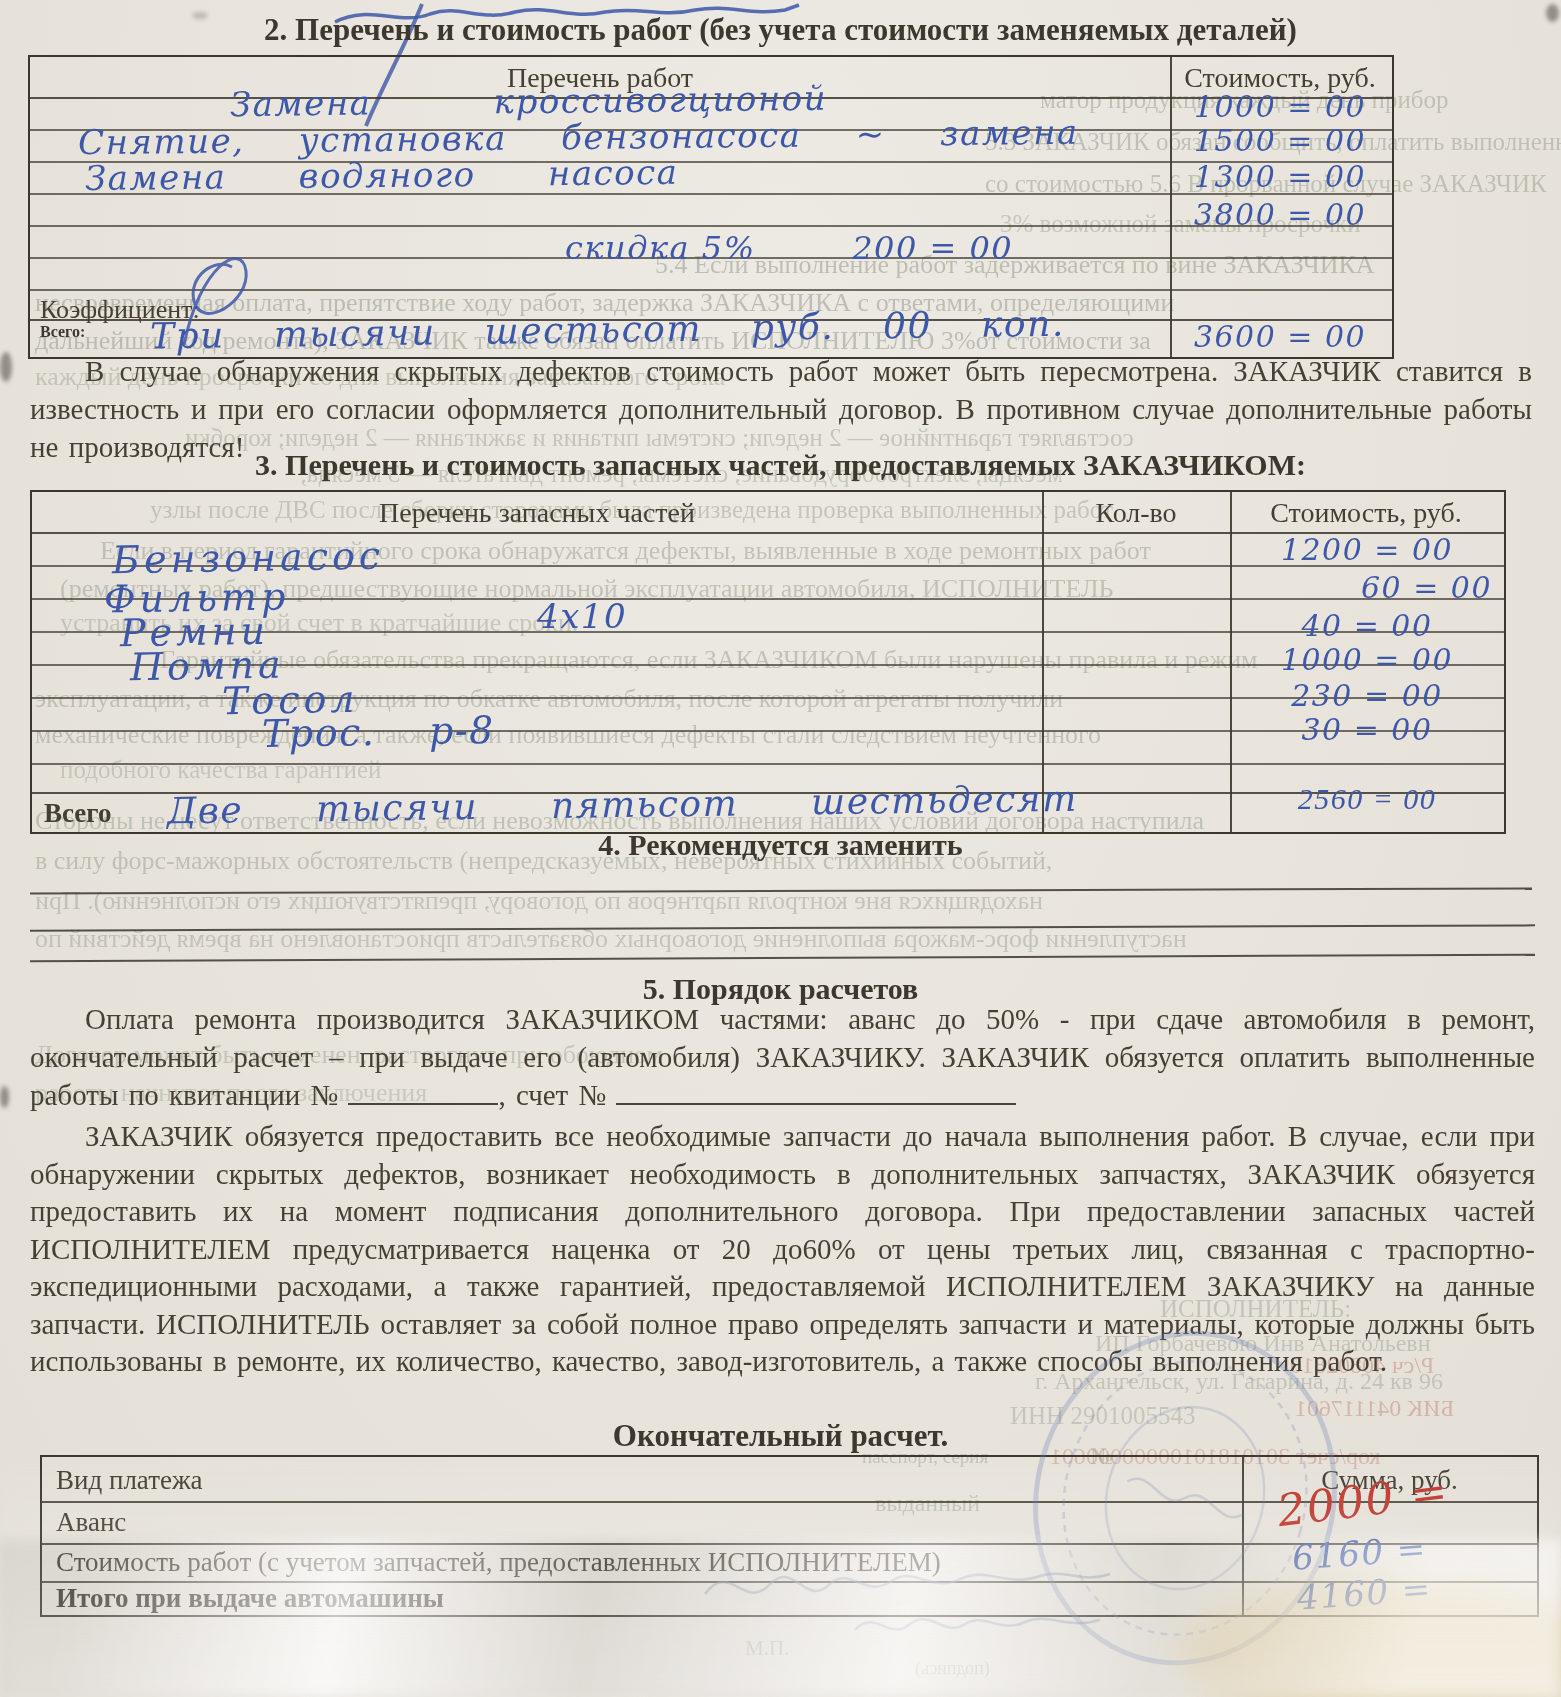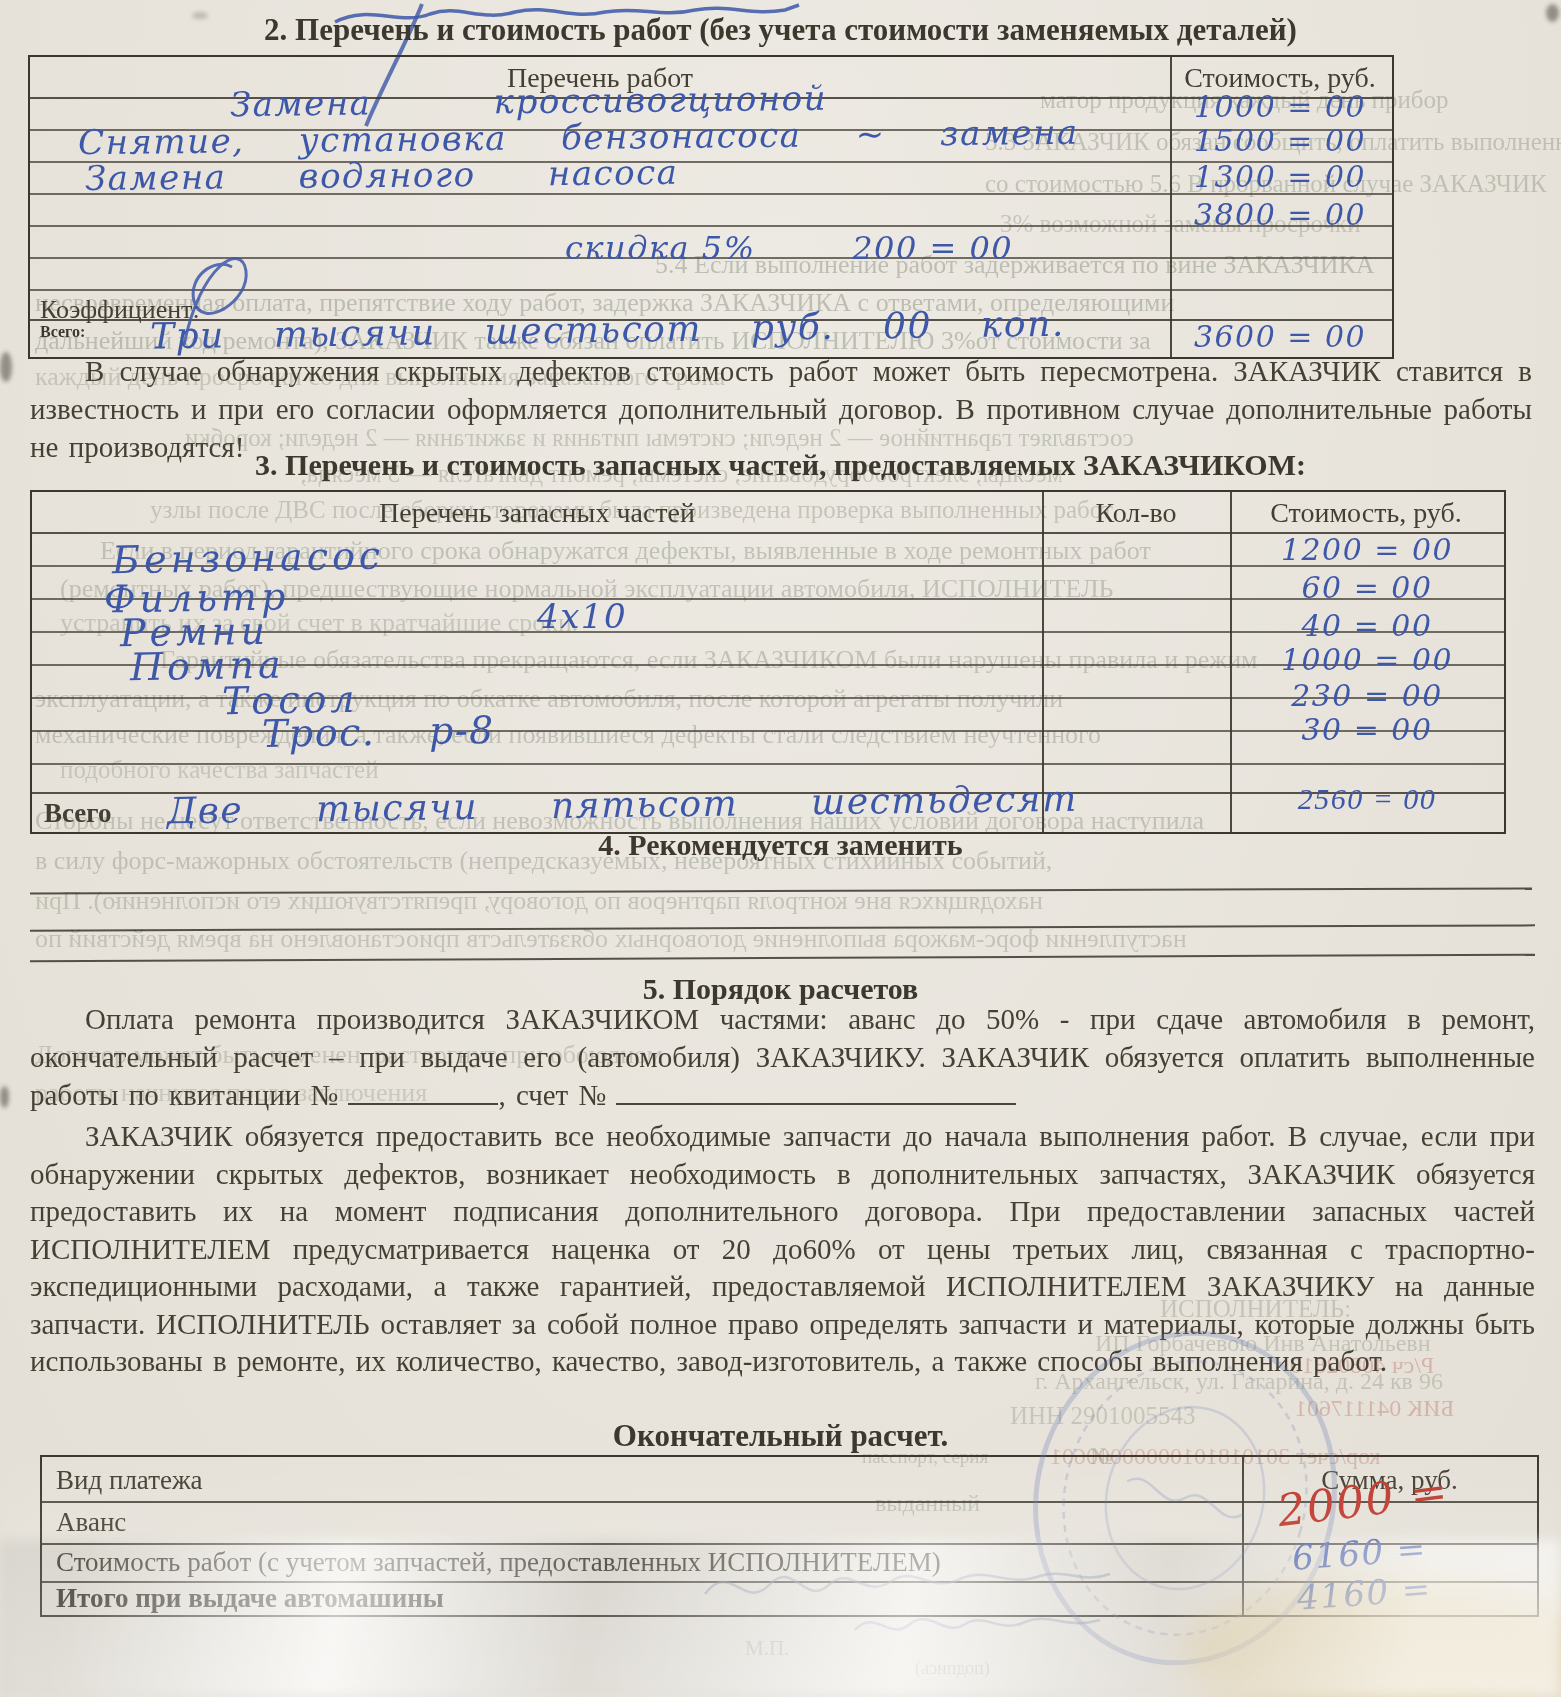--- a/index.html
+++ b/index.html
@@ -45,21 +45,21 @@
       <span class="bleed" style="left: 35px; top: 362px; font-size: 26px; opacity: 0.4;">каждый день просрочки со дня выполнения заказанного срока</span>
       <span class="bleed mirror" style="left: 185px; top: 424px; font-size: 25px; opacity: 0.42;">составляет гарантийное — 2 недели; системы питания и зажигания — 2 недели; коробки</span>
       <span class="bleed mirror" style="left: 300px; top: 460px; font-size: 25px; opacity: 0.4;">месяцы; электрооборудование, системы; ремонт двигателя — 3 месяца;</span>
       <span class="bleed" style="left: 150px; top: 496px; font-size: 25px; opacity: 0.42;">узлы после ДВС после сборки сторонами была произведена проверка выполненных работ</span>
       <span class="bleed" style="left: 100px; top: 536px; font-size: 26px; opacity: 0.45;">Если в период гарантийного срока обнаружатся дефекты, выявленные в ходе ремонтных работ</span>
       <span class="bleed" style="left: 60px; top: 574px; font-size: 26px; opacity: 0.45;">(ремонтных работ), предшествующие нормальной эксплуатации автомобиля, ИСПОЛНИТЕЛЬ</span>
       <span class="bleed" style="left: 60px; top: 608px; font-size: 26px; opacity: 0.4;">устранить их за свой счет в кратчайшие сроки.</span>
       <span class="bleed" style="left: 160px; top: 645px; font-size: 26px; opacity: 0.45;">Гарантийные обязательства прекращаются, если ЗАКАЗЧИКОМ были нарушены правила и режим</span>
       <span class="bleed" style="left: 35px; top: 684px; font-size: 26px; opacity: 0.45;">эксплуатации, а также инструкция по обкатке автомобиля, после которой агрегаты получили</span>
       <span class="bleed" style="left: 35px; top: 720px; font-size: 26px; opacity: 0.45;">механические повреждения, а также, если появившиеся дефекты стали следствием неучтенного</span>
-      <span class="bleed" style="left: 60px; top: 756px; font-size: 25px; opacity: 0.38;">подобного качества запчастей</span>
+      <span class="bleed" style="left: 60px; top: 756px; font-size: 25px; opacity: 0.38;">подобного качества гарантией</span>
       <span class="bleed" style="left: 35px; top: 846px; font-size: 26px; opacity: 0.45;">в силу форс-мажорных обстоятельств (непредсказуемых, невероятных стихийных событий,</span>
       <span class="bleed" style="left: 35px; top: 806px; font-size: 26px; opacity: 0.45;">Стороны не несут ответственность, если невозможность выполнения наших условий договора наступила</span>
       <span class="bleed mirror" style="left: 35px; top: 886px; font-size: 26px; opacity: 0.42;">находящихся вне контроля партнеров по договору, препятствующих его исполнению). При</span>
       <span class="bleed mirror" style="left: 35px; top: 924px; font-size: 26px; opacity: 0.42;">наступлении форс-мажора выполнение договорных обязательств приостановлено на время действий по</span>
       <span class="bleed" style="left: 35px; top: 1040px; font-size: 26px; opacity: 0.4;">Договор может быть изменен, расторгнут при обоюдном</span>
       <span class="bleed" style="left: 35px; top: 1078px; font-size: 26px; opacity: 0.35;">работы начнутся после заключения</span>
       <span class="bleed" style="left: 1160px; top: 1295px; font-size: 25px; opacity: 0.4;">ИСПОЛНИТЕЛЬ:</span>
       <span class="bleed" style="left: 1095px; top: 1330px; font-size: 24px; opacity: 0.4;">ИП Горбачевою Инв Анатольевн</span>
       <span class="bleed" style="left: 1035px; top: 1368px; font-size: 24px; opacity: 0.4;">г. Архангельск, ул. Гагарина, д. 24 кв 96</span>
       <span class="bleed" style="left: 1010px; top: 1402px; font-size: 25px; opacity: 0.38;">ИНН 2901005543</span>
@@ -143,21 +143,21 @@
 
     <div class="abs hw" style="left:80px;top:44px;font-size:38px;letter-spacing:4px;transform:rotate(-1deg);">Бензонасос</div>
     <div class="abs hw" style="left:72px;top:84px;font-size:38px;letter-spacing:4px;transform:rotate(-1deg);">Фильтр</div>
     <div class="abs hw" style="left:88px;top:118px;font-size:38px;letter-spacing:4px;transform:rotate(-1deg);">Ремни</div>
     <div class="abs hw" style="left:505px;top:104px;font-size:34px;">4х10</div>
     <div class="abs hw" style="left:98px;top:152px;font-size:38px;letter-spacing:4px;transform:rotate(-1deg);">Помпа</div>
     <div class="abs hw" style="left:190px;top:186px;font-size:38px;letter-spacing:4px;transform:rotate(-1deg);">Тосол</div>
     <div class="abs hw" style="left:230px;top:218px;font-size:38px;word-spacing:40px;transform:rotate(-1deg);">Трос. р-8</div>
 
     <div class="abs hw" style="left:1210px;top:40px;width:250px;text-align:center;font-size:30px;">1200 = 00</div>
-    <div class="abs hw" style="left:1210px;top:78px;width:250px;text-align:center;font-size:30px;">60 = 00</div>
+    <div class="abs hw" style="left:1210px;top:78px;width:250px;text-align:right;font-size:30px;">60 = 00</div>
     <div class="abs hw" style="left:1210px;top:116px;width:250px;text-align:center;font-size:30px;">40 = 00</div>
     <div class="abs hw" style="left:1210px;top:150px;width:250px;text-align:center;font-size:30px;">1000 = 00</div>
     <div class="abs hw" style="left:1210px;top:186px;width:250px;text-align:center;font-size:30px;">230 = 00</div>
     <div class="abs hw" style="left:1210px;top:220px;width:250px;text-align:center;font-size:30px;">30 = 00</div>
 
     <div class="abs print" style="left:12px;top:306px;font-size:27px;font-weight:bold;">Всего</div>
     <div class="abs hw" style="left:135px;top:292px;font-size:36px;word-spacing:60px;transform:rotate(-0.8deg);">Две тысячи пятьсот шестьдесят</div>
     <div class="abs hw" style="left:1210px;top:290px;width:250px;text-align:center;font-size:30px;font-family:Liberation Serif, serif;">2560 = 00</div>
   </div>
 

